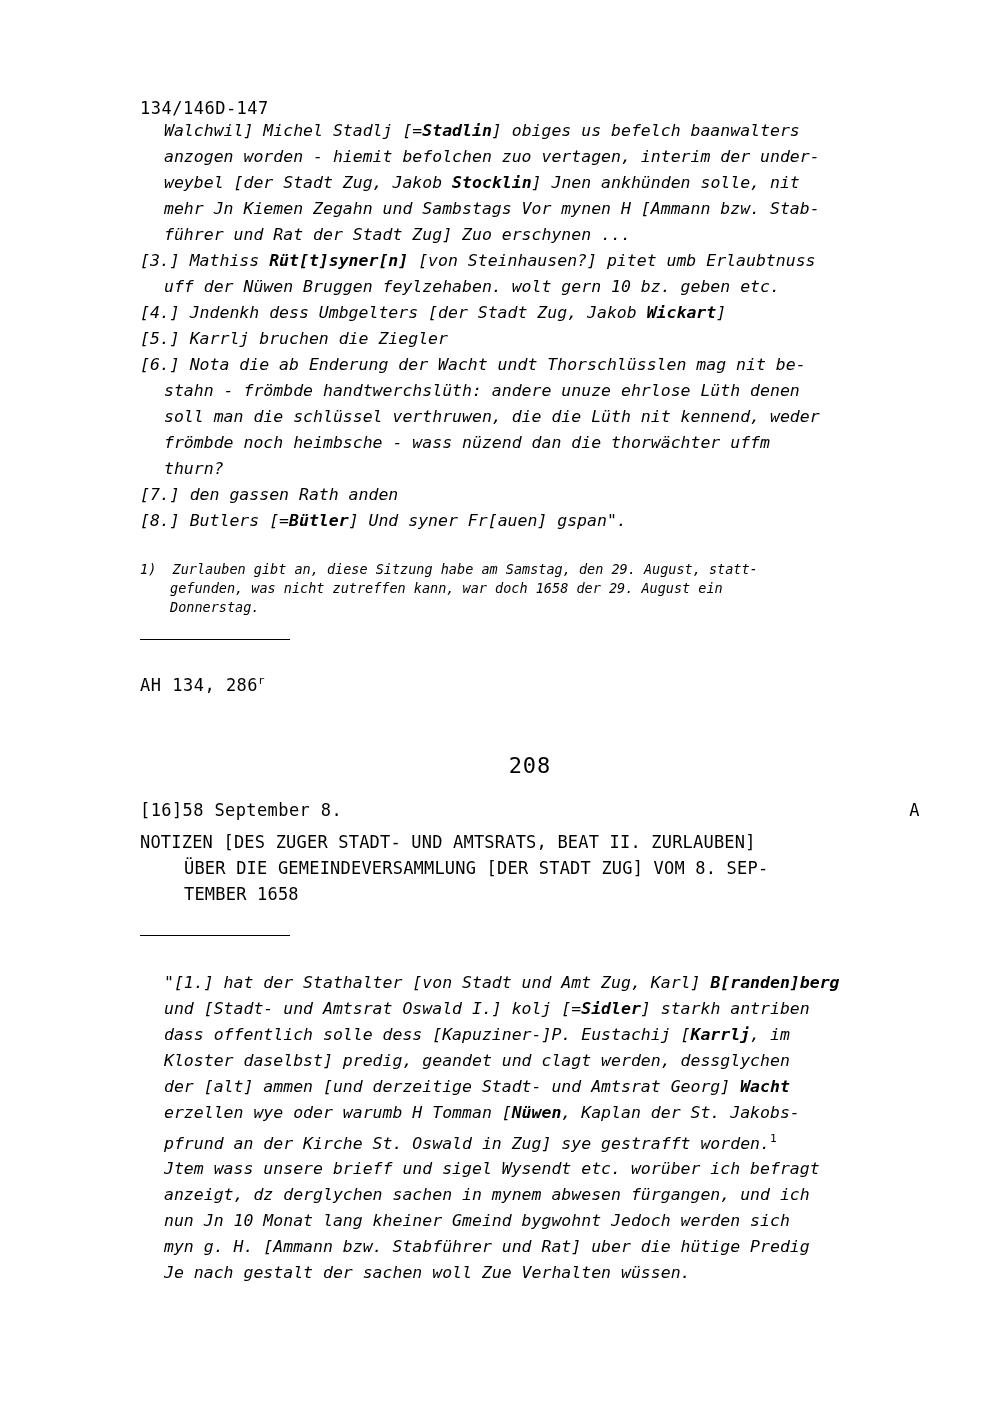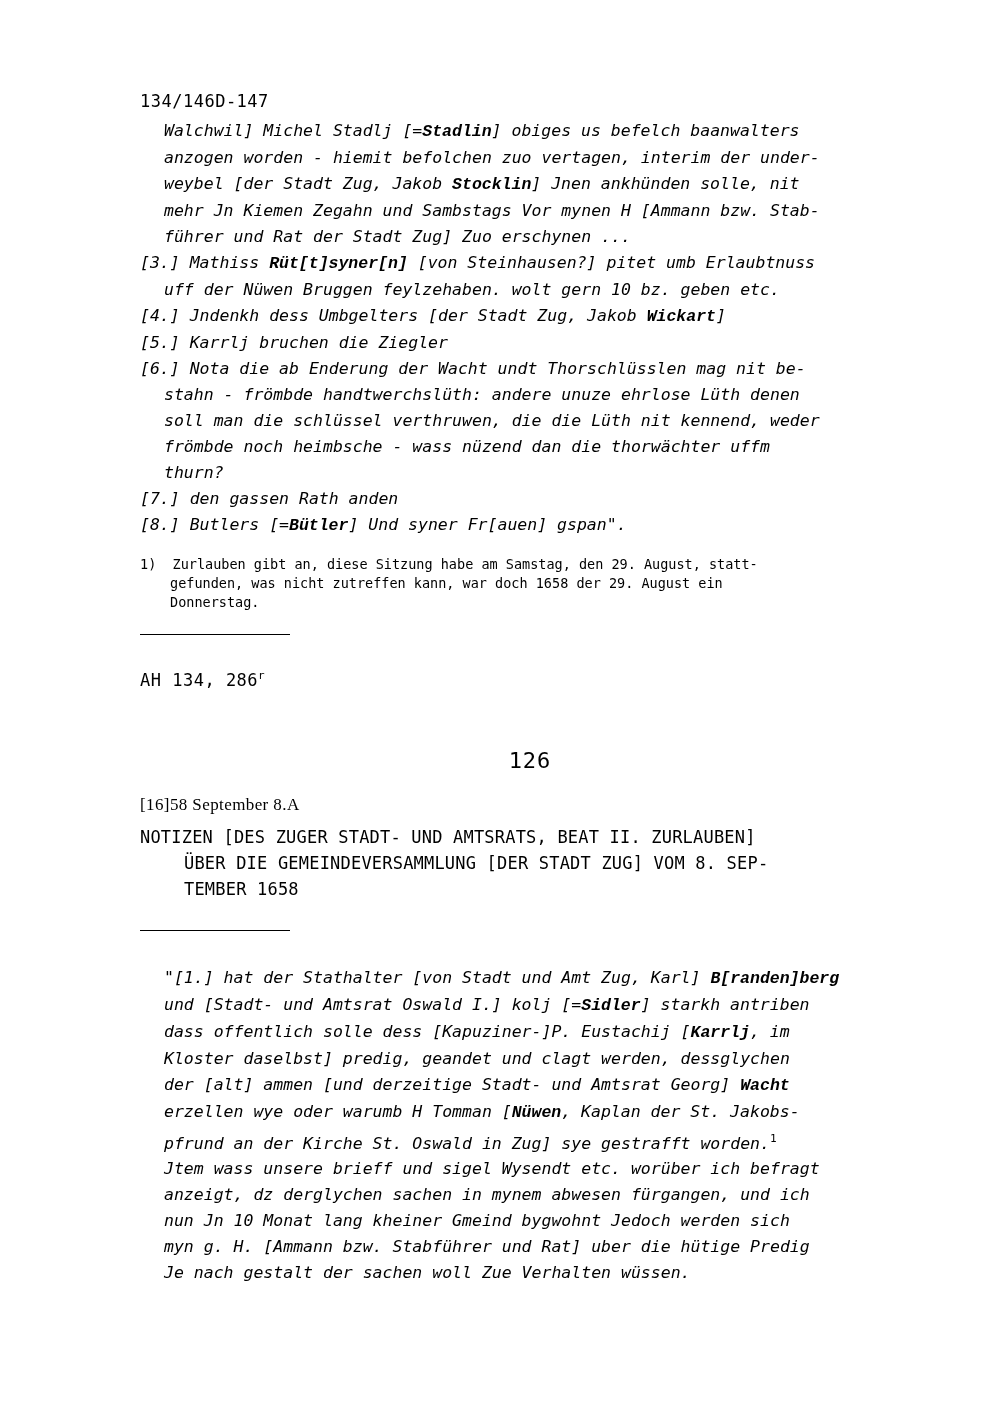--- a/index.html
+++ b/index.html
@@ -18,21 +18,21 @@
   .page {
     position: relative;
     width: 1000px;
     height: 1415px;
     box-sizing: border-box;
     padding: 0;
   }
   .header-line {
     position: absolute;
     left: 140px;
-    top: 91px;
+    top: 98px;
     font-size: 17px;
     letter-spacing: 0.5px;
   }
   .body-col {
     position: absolute;
     left: 140px;
     top: 118px;
     width: 780px;
   }
   .indent-block {
@@ -44,28 +44,28 @@
     font-style: italic;
     white-space: pre-wrap;
   }
   .para.hang {
     padding-left: 24px;
     text-indent: -24px;
   }
   .para b, .para strong {
     font-weight: bold;
     font-style: italic;
-    font-family: Liberation Mono, monospace;
   }
   .footnote {
     font-size: 13.5px;
     line-height: 19px;
+    font-style: italic;
     padding-left: 30px;
     text-indent: -30px;
-    margin-top: 16px;
+    margin-top: 26px;
     white-space: pre-wrap;
   }
   .rule {
     border: none;
     border-top: 1.5px solid #000;
     width: 150px;
     margin: 22px 0 0 0;
   }
   .shelfmark {
     font-size: 17px;
@@ -77,26 +77,25 @@
     vertical-align: super;
   }
   .doc-number {
     text-align: center;
     font-size: 22px;
     margin-top: 58px;
     letter-spacing: 1px;
   }
   .datum-row {
     display: flex;
-    justify-content: flex-start;
+    justify-content: space-between;
     align-items: baseline;
     font-size: 17px;
     margin-top: 22px;
     letter-spacing: 0.4px;
-    font-family: Liberation Serif, serif;
   }
   .regest {
     font-size: 17px;
     line-height: 26px;
     margin-top: 9px;
     letter-spacing: 0.2px;
     white-space: pre-wrap;
   }
   .regest .cont {
     display: block;
@@ -153,21 +152,21 @@
     </div>
 
     <div class="footnote"><span>1)</span>  <span>Zurlauben gibt an, diese Sitzung habe am Samstag, den 29. August, statt-
 gefunden, was nicht zutreffen kann, war doch 1658 der 29. August ein
 Donnerstag.</span></div>
 
     <hr class="rule">
 
     <div class="shelfmark"><span>AH 134, 286</span><sup>r</sup></div>
 
-    <div class="doc-number">126</div>
+    <div class="doc-number">208</div>
 
     <div class="datum-row">
       <span>[16]58 September 8.</span>
       <span>A</span>
     </div>
 
     <div class="regest"><span>NOTIZEN [DES ZUGER STADT- UND AMTSRATS, BEAT II. ZURLAUBEN]</span><span class="cont">ÜBER DIE GEMEINDEVERSAMMLUNG [DER STADT ZUG] VOM 8. SEP-</span><span class="cont">TEMBER 1658</span></div>
 
     <hr class="rule2">
 

